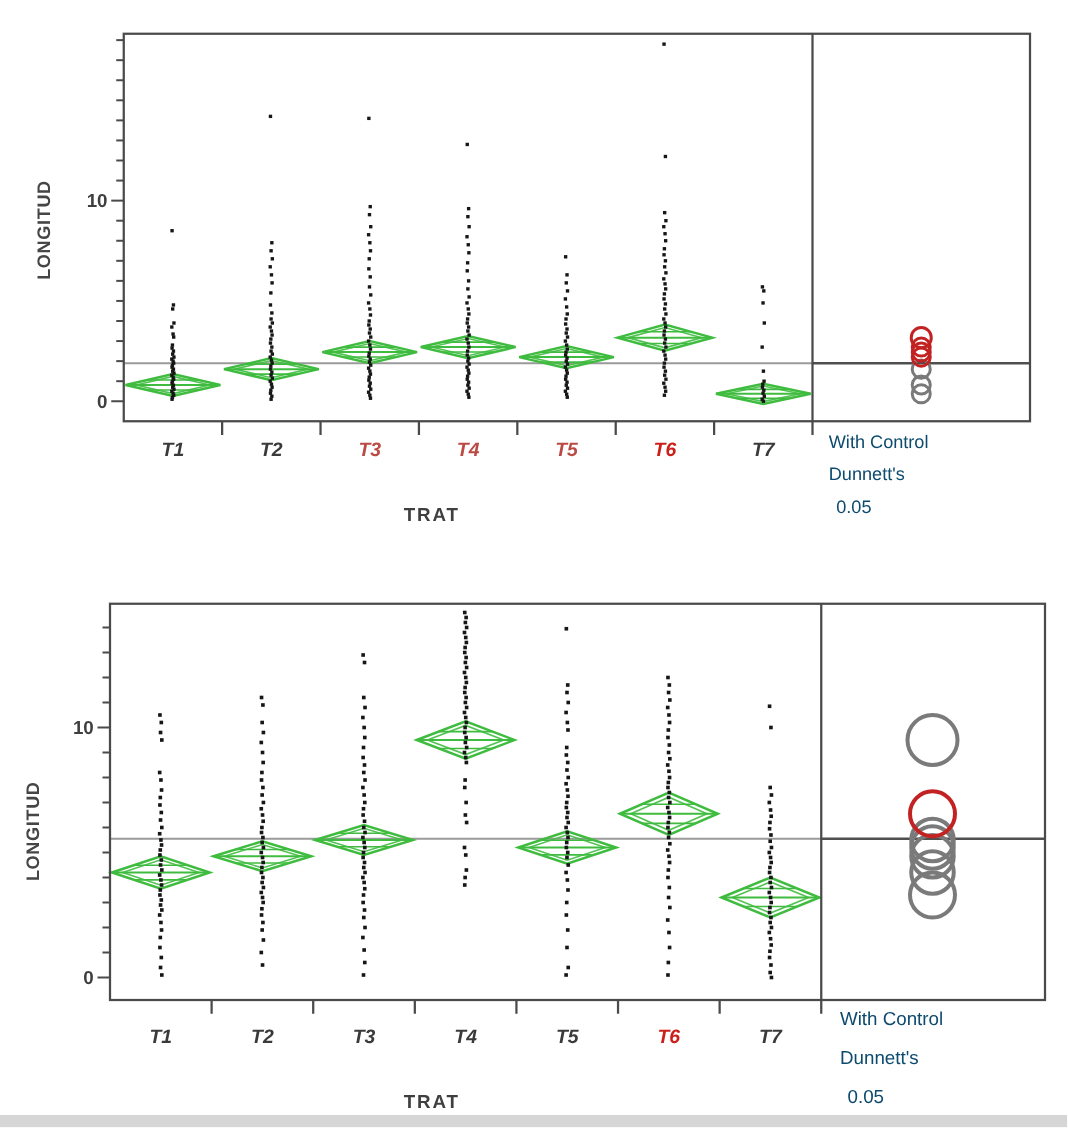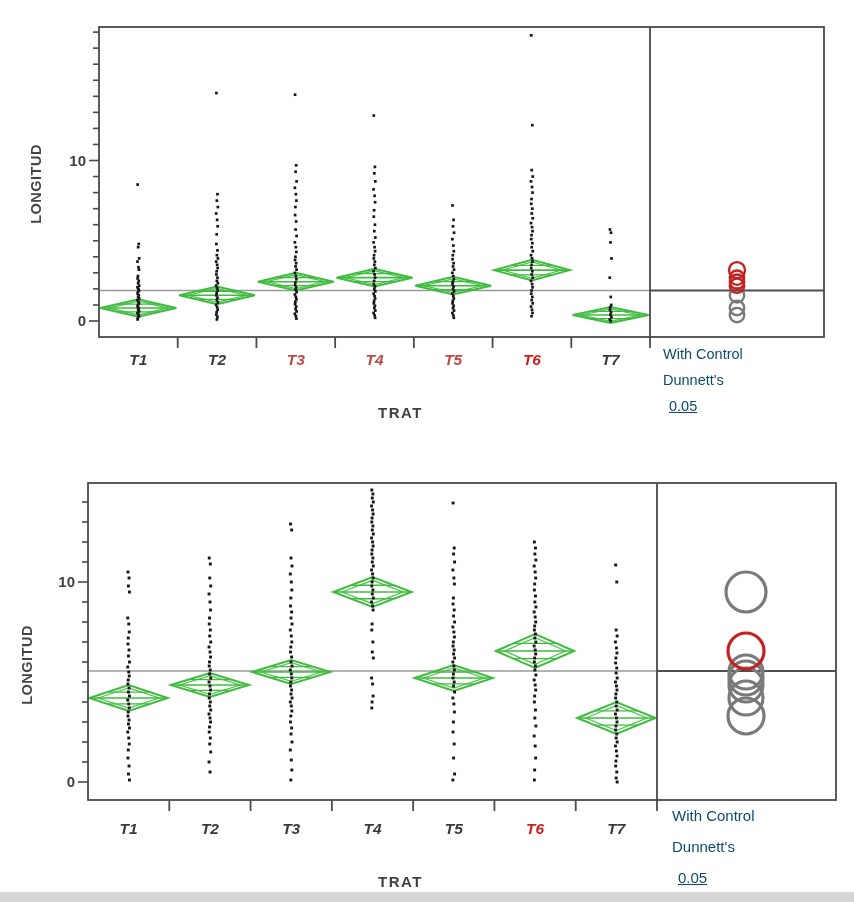--- a/index.html
+++ b/index.html
@@ -5,28 +5,28 @@
   html,body{margin:0;padding:0;background:#ffffff;}
   .screen{position:relative;width:854px;height:902px;background:#ffffff;overflow:hidden;
           font-family:"Liberation Sans",sans-serif;}
   svg.plotsvg{position:absolute;left:0;display:block;}
   #svg0{top:0;}
   #svg1{top:450px;}
   .ylabel{position:absolute;width:140px;text-align:center;transform:rotate(-90deg);
           font-size:14.5px;font-weight:700;color:#454545;letter-spacing:0.5px;}
   #yl0{left:-34px;top:176px;}
   #yl1{left:-43px;top:657px;}
-  .xlabel{position:absolute;width:100px;text-align:right;font-size:15px;font-weight:600;
+  .xlabel{position:absolute;width:100px;text-align:left;font-size:15px;font-weight:600;
           color:#3f3f3f;letter-spacing:1.5px;}
   #xl0{left:323px;top:404px;}
   #xl1{left:323px;top:873px;}
   .panel-caption{position:absolute;font-size:14.5px;color:#0c4a6e;}
   #pc0{left:663px;top:341px;line-height:26px;}
   #pc1{left:672px;top:800px;line-height:31px;font-size:15px;}
-  .panel-caption .alpha{padding-left:6px;text-decoration:underline;}
+  .panel-caption .alpha{padding-left:6px;}
   .bottom-strip{position:absolute;left:0;top:892px;width:854px;height:10px;background:#d6d6d6;}
 </style>
 </head>
 <body>
 
 <div class="screen">
 
   <div class="plot-block">
     <div class="ylabel" id="yl0">LONGITUD</div>
     <svg id="svg0" class="plotsvg" width="854" height="450">

